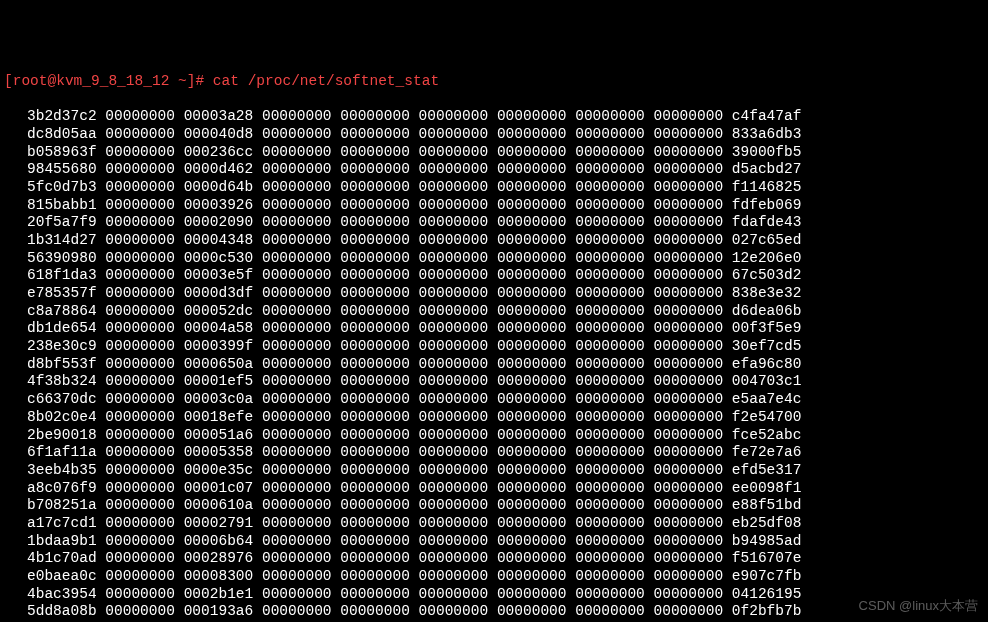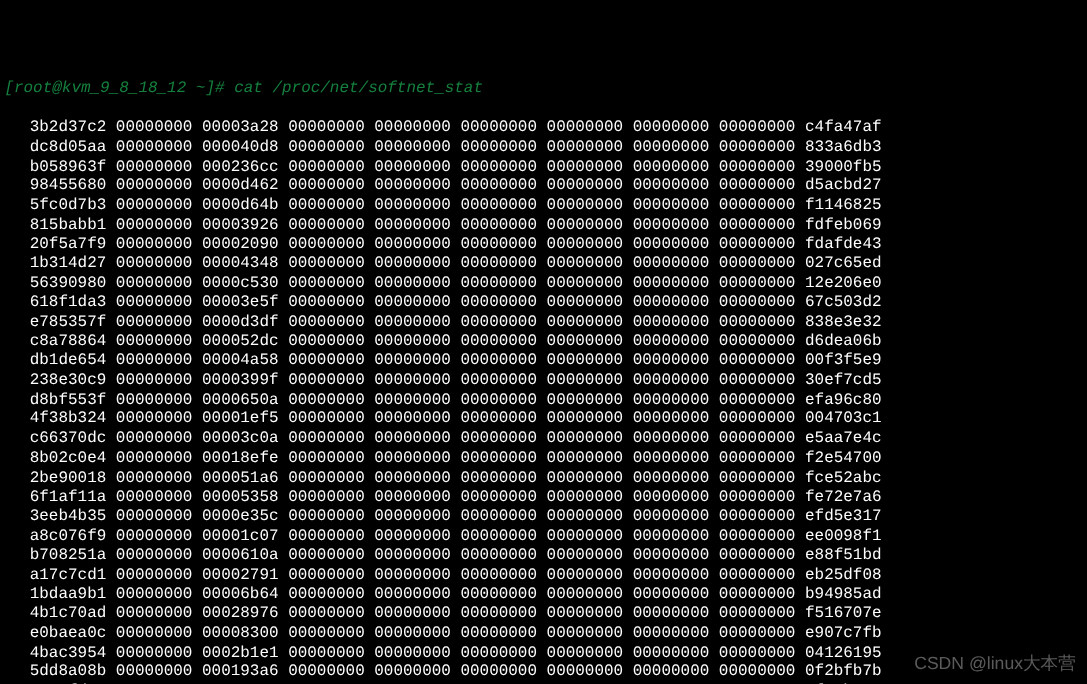--- a/index.html
+++ b/index.html
@@ -13,33 +13,32 @@
       font-family: "Consolas", "Monaco", "Courier New", monospace;
       font-size: 14.5px;
       line-height: 1.22;
       padding: 2px 4px;
       width: 988px;
       height: 622px;
       overflow: hidden;
       white-space: pre;
     }
     .prompt-line {
-      color: #15803d;
-      font-style: italic;
+      color: #ef4444;
     }
     .data-row {
       color: #ffffff;
       margin-left: 23px;
     }
     .watermark {
       position: absolute;
       right: 10px;
       bottom: 8px;
       color: rgba(200, 200, 200, 0.45);
-      font-size: 16px;
+      font-size: 13px;
       font-family: sans-serif;
       pointer-events: none;
     }
   </style>
 </head>
 <body>
 
 
 
 <div class="prompt-line"><span>[root@kvm_9_8_18_12 ~]# </span><span>cat /proc/net/softnet_stat</span></div>

